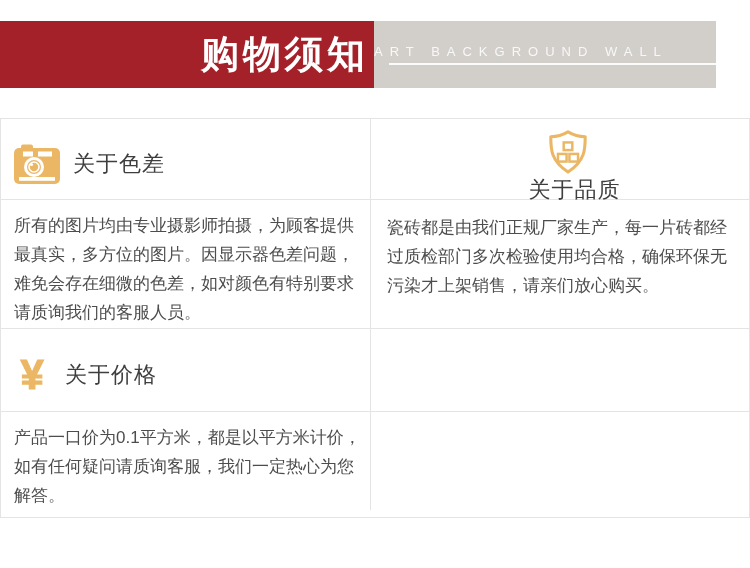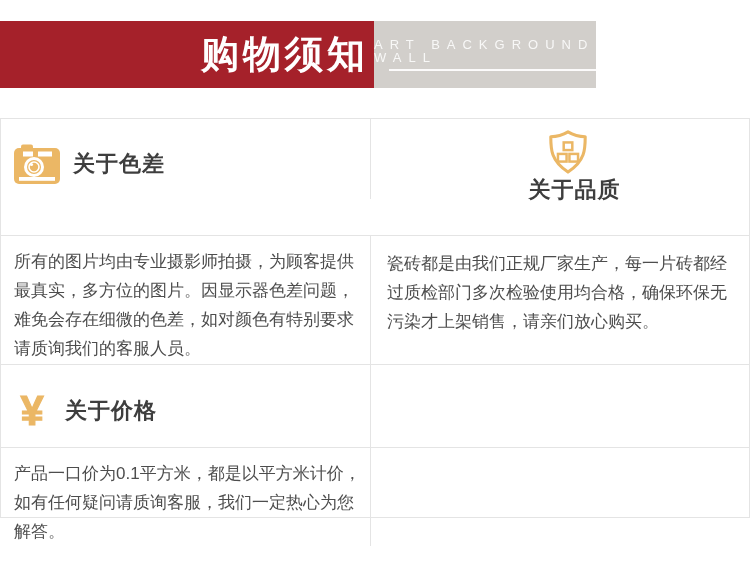--- a/index.html
+++ b/index.html
@@ -2,21 +2,21 @@
 <html style="--banner-red: #a5212a; --banner-gray: #d2cfcb; --gold: #ebb765; --heading: #3e3e3e; --body-text: #4d4d4d; --border: #e4e4e4;"><head>
 <meta charset="utf-8">
 <style>
   html,body { margin:0; padding:0; }
   body {
     width:750px; height:568px; position:relative; overflow:hidden;
     background:#ffffff;
     font-family:"Liberation Sans","DejaVu Sans",sans-serif;
   }
   
-  .banner { position:absolute; top:21px; left:0; width:596px; height:67px; display:flex; }
+  .banner { position:absolute; top:21px; left:0; width:716px; height:67px; display:flex; }
   .banner-red {
     width:374px; height:67px; background:var(--banner-red,#a5212a);
     color:#ffffff; font-size:38px; font-weight:bold; letter-spacing:4px;
     text-align:right; line-height:66px; padding-right:5px; box-sizing:border-box;
     white-space:nowrap;
   }
   .banner-gray {
     flex:1; background:var(--banner-gray,#d2cfcb);
     display:flex; flex-direction:column; justify-content:center;
     box-sizing:border-box;
@@ -34,30 +34,30 @@
   
   .panel {
     position:absolute; top:118px; left:0; width:750px; height:400px;
     border:1px solid var(--border,#e4e4e4); box-sizing:border-box; background:#fff;
   }
   .row { display:flex; }
   .row.bordered { border-top:1px solid var(--border,#e4e4e4); }
   .cell-l { width:370px; border-right:1px solid var(--border,#e4e4e4); box-sizing:border-box; }
   .cell-r { flex:1; }
   .r-hdr1 { height:80px; }
-  .r-body1 { height:128px;margin-top:36px; }
+  .r-body1 { height:128px; }
   .r-hdr2 { height:82px; }
   .r-body2 { height:105px;flex-direction:column; }
 
   .hdr-cell { display:flex; align-items:center; padding-top:10px; box-sizing:border-box; }
   .cell-l.hdr-cell { padding-left:13px; }
   .cell-r.hdr-cell { padding-left:16px;flex-direction:column; }
   .sec-icon { color:var(--gold,#ebb765); flex:none; display:flex; align-items:center; }
   .sec-title {
-    font-size:22px; color:var(--heading,#3e3e3e); letter-spacing:1px; margin-left:13px;font-weight:bold;
+    font-size:22px; color:var(--heading,#3e3e3e); letter-spacing:1px; margin-left:13px;
   }
   .body-cell { box-sizing:border-box; }
   .cell-l.body-cell { padding:11px 0 0 13px; }
   .cell-r.body-cell { padding:13px 0 0 16px; }
   .body-text {
     margin:0; width:352px; font-size:17px; line-height:29px;
     color:var(--body-text,#4d4d4d); white-space:pre-line;
   }
 </style>
 </head>

